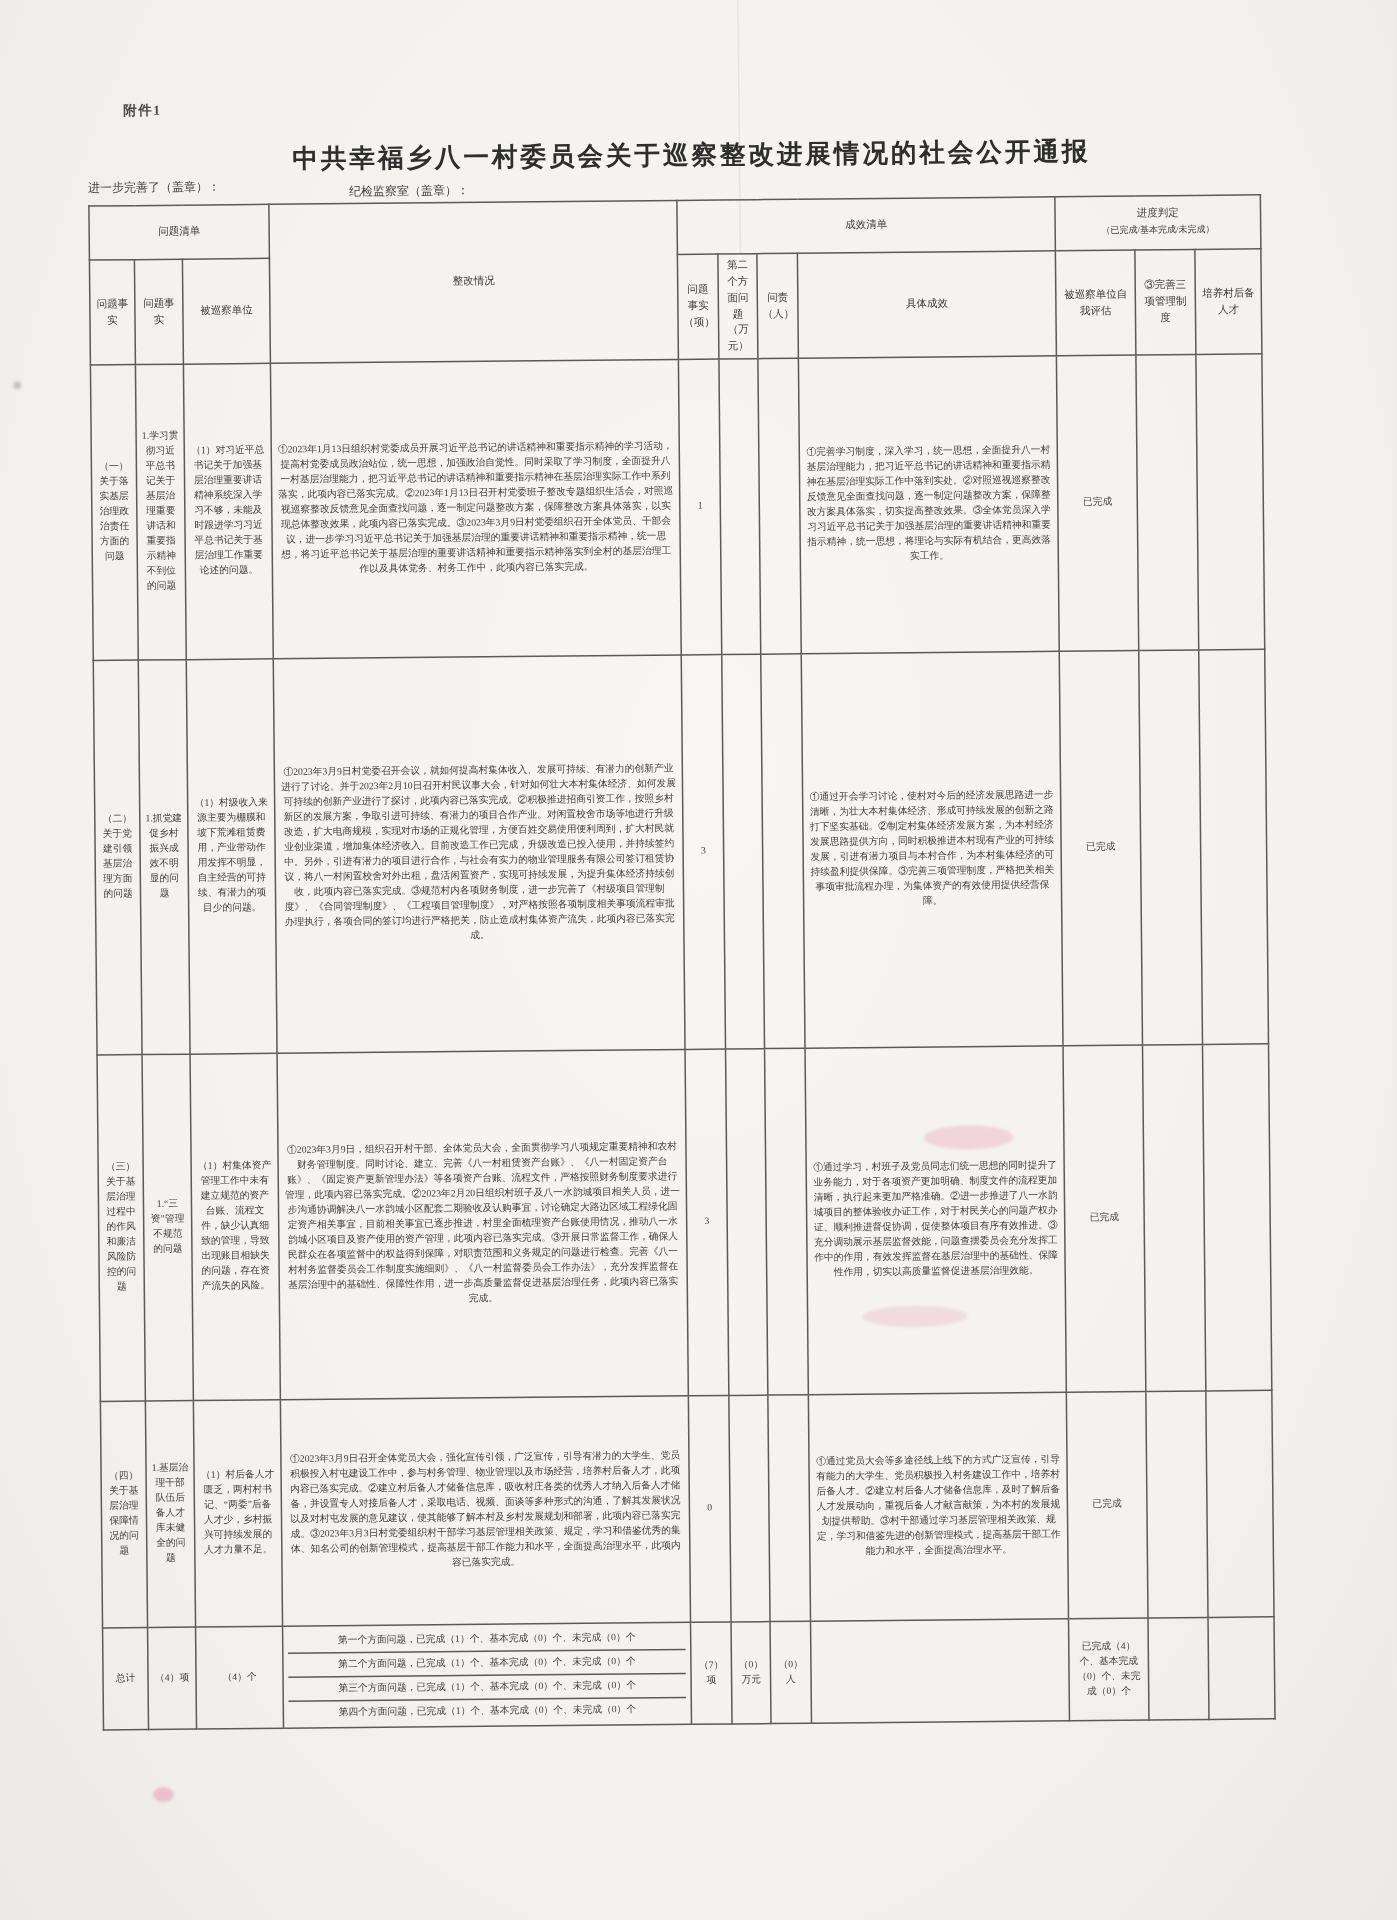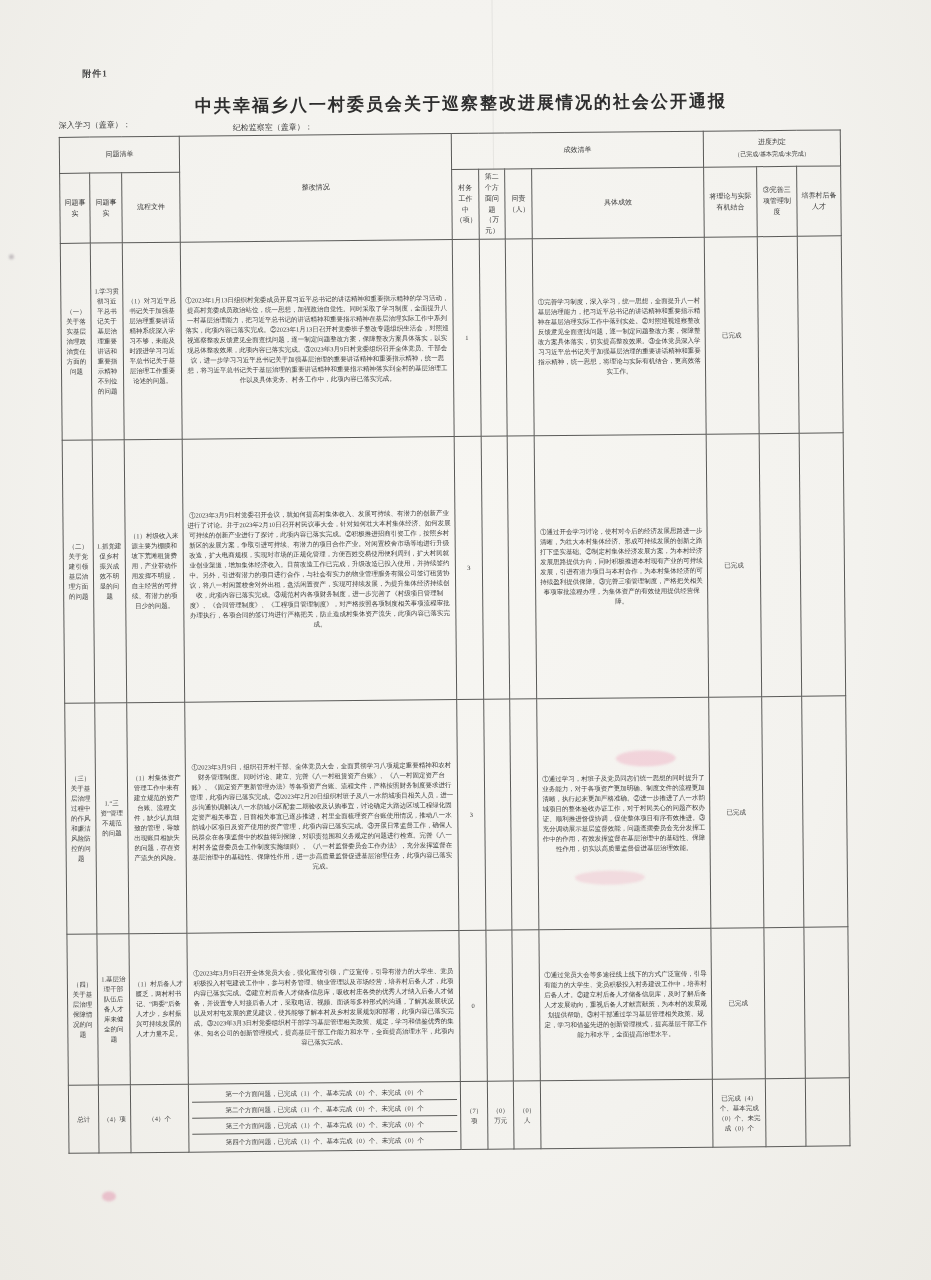--- a/index.html
+++ b/index.html
@@ -81,21 +81,21 @@
 
 <div class="paper"></div>
 
 <div class="sheet">
 
   <div class="attachment">附件1</div>
 
   <div class="title">中共幸福乡八一村委员会关于巡察整改进展情况的社会公开通报</div>
 
   <div class="stamp-line">
-    <span class="unit">深入学习（盖章）：</span>
+    <span class="unit">进一步完善了（盖章）：</span>
     <span class="office">纪检监察室（盖章）：</span>
   </div>
 
   <table class="main">
     <colgroup>
       <col style="width:30px">
         <col style="width:32px">
         <col style="width:58px">
       <col style="width:272px">
       <col style="width:27px">
@@ -112,26 +112,26 @@
         <th rowspan="2">整改情况</th>
         <th colspan="4">成效清单</th>
         <th colspan="3" class="hdr-two">
           <b>进度判定</b>
           <span class="hdr-note">（已完成/基本完成/未完成）</span>
         </th>
       </tr>
       <tr style="height:54px;">
         <th>问题事实</th>
         <th>问题事实</th>
-        <th>流程文件</th>
-        <th>村务工作中（项）</th>
+        <th>被巡察单位</th>
+        <th>问题事实（项）</th>
         <th>第二个方面问题（万元）</th>
         <th>问责（人）</th>
         <th>具体成效</th>
-        <th>将理论与实际有机结合</th>
+        <th>被巡察单位自我评估</th>
         <th>③完善三项管理制度</th>
         <th>培养村后备人才</th>
       </tr>
     </thead>
     <tbody>
       <tr class="r1">
         <td>（一）关于落实基层治理政治责任方面的问题</td>
         <td>1.学习贯彻习近平总书记关于基层治理重要讲话和重要指示精神不到位的问题</td>
         <td>（1）对习近平总书记关于加强基层治理重要讲话精神系统深入学习不够，未能及时跟进学习习近平总书记关于基层治理工作重要论述的问题。</td>
         <td class="para">①2023年1月13日组织村党委成员开展习近平总书记的讲话精神和重要指示精神的学习活动，提高村党委成员政治站位，统一思想，加强政治自觉性。同时采取了学习制度，全面提升八一村基层治理能力，把习近平总书记的讲话精神和重要指示精神在基层治理实际工作中系列落实，此项内容已落实完成。②2023年1月13日召开村党委班子整改专题组织生活会，对照巡视巡察整改反馈意见全面查找问题，逐一制定问题整改方案，保障整改方案具体落实，以实现总体整改效果，此项内容已落实完成。③2023年3月9日村党委组织召开全体党员、干部会议，进一步学习习近平总书记关于加强基层治理的重要讲话精神和重要指示精神，统一思想，将习近平总书记关于基层治理的重要讲话精神和重要指示精神落实到全村的基层治理工作以及具体党务、村务工作中，此项内容已落实完成。</td>

